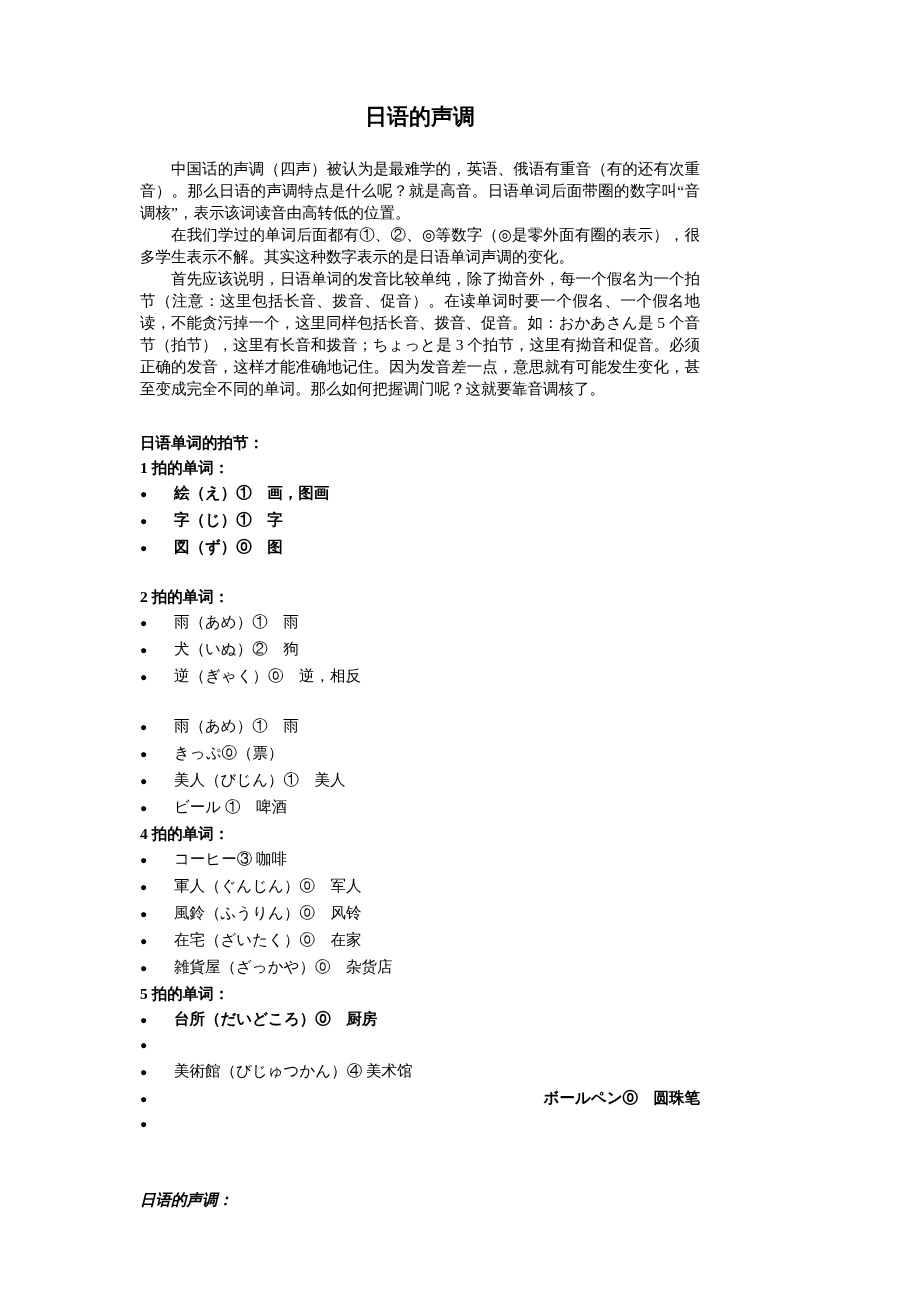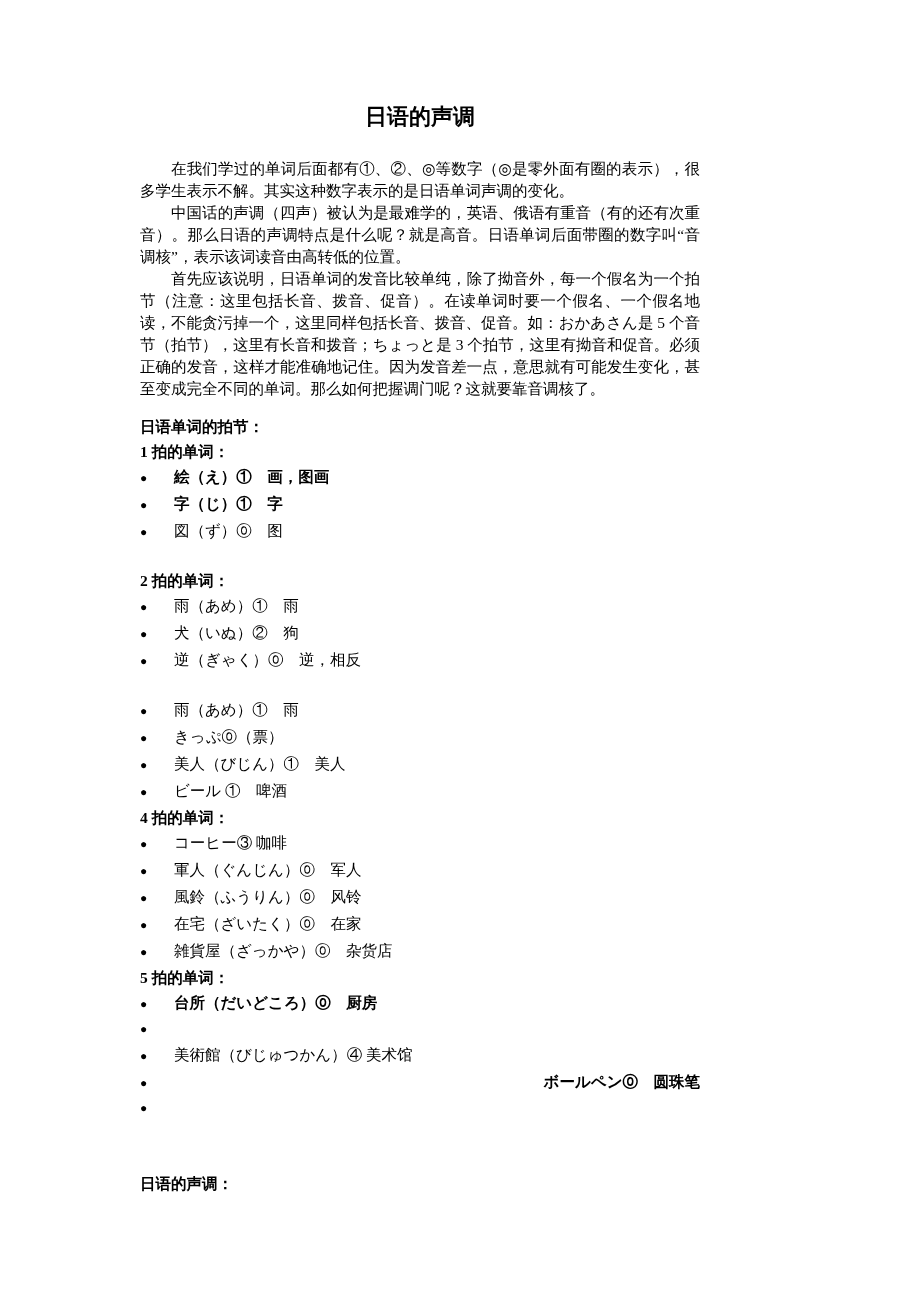--- a/index.html
+++ b/index.html
@@ -30,21 +30,21 @@
     text-indent: 2em;
     text-align: justify;
   }
   .heading {
     margin: 0;
     font-size: 15.5px;
     font-weight: bold;
     line-height: 25px;
   }
   .beats-heading {
-    margin-top: 14px;
+    margin-top: 30px;
   }
   .group {
     margin: 0;
   }
   .group.gap-after {
     margin-bottom: 23px;
   }
   ul.items {
     list-style: none;
     margin: 0;
@@ -58,49 +58,50 @@
   .bullet {
     width: 34px;
     flex: 0 0 34px;
     font-size: 12px;
   }
   .word {
     flex: 1;
   }
   .footer-heading {
     margin-top: 50px;
+    font-style: italic;
   }
 </style>
 </head>
 <body>
 
 <div class="page">
 
   <h1 class="title">日语的声调</h1>
 
+  <p class="para">中国话的声调（四声）被认为是最难学的，英语、俄语有重音（有的还有次重音）。那么日语的声调特点是什么呢？就是高音。日语单词后面带圈的数字叫“音调核”，表示该词读音由高转低的位置。</p>
   <p class="para">在我们学过的单词后面都有①、②、◎等数字（◎是零外面有圈的表示），很多学生表示不解。其实这种数字表示的是日语单词声调的变化。</p>
-  <p class="para">中国话的声调（四声）被认为是最难学的，英语、俄语有重音（有的还有次重音）。那么日语的声调特点是什么呢？就是高音。日语单词后面带圈的数字叫“音调核”，表示该词读音由高转低的位置。</p>
   <p class="para">首先应该说明，日语单词的发音比较单纯，除了拗音外，每一个假名为一个拍节（注意：这里包括长音、拨音、促音）。在读单词时要一个假名、一个假名地读，不能贪污掉一个，这里同样包括长音、拨音、促音。如：おかあさん是 5 个音节（拍节），这里有长音和拨音；ちょっと是 3 个拍节，这里有拗音和促音。必须正确的发音，这样才能准确地记住。因为发音差一点，意思就有可能发生变化，甚至变成完全不同的单词。那么如何把握调门呢？这就要靠音调核了。</p>
 
   <h2 class="heading beats-heading">日语单词的拍节：</h2>
 
   <section class="group gap-after">
     <h3 class="heading">1 拍的单词：</h3>
     <ul class="items">
       <li class="item">
         <span class="bullet">●</span>
         <span class="word" style="font-weight: bold;">絵（え）①　画，图画</span>
       </li>
       <li class="item">
         <span class="bullet">●</span>
         <span class="word" style="font-weight: bold;">字（じ）①　字</span>
       </li>
       <li class="item">
         <span class="bullet">●</span>
-        <span class="word" style="font-weight: normal;">図（ず）⓪　图</span>
+        <span class="word" style="font-weight: bold;">図（ず）⓪　图</span>
       </li>
     </ul>
   </section>
 
   <section class="group gap-after">
     <h3 class="heading">2 拍的单词：</h3>
     <ul class="items">
       <li class="item">
         <span class="bullet">●</span>
         <span class="word">雨（あめ）①　雨</span>

